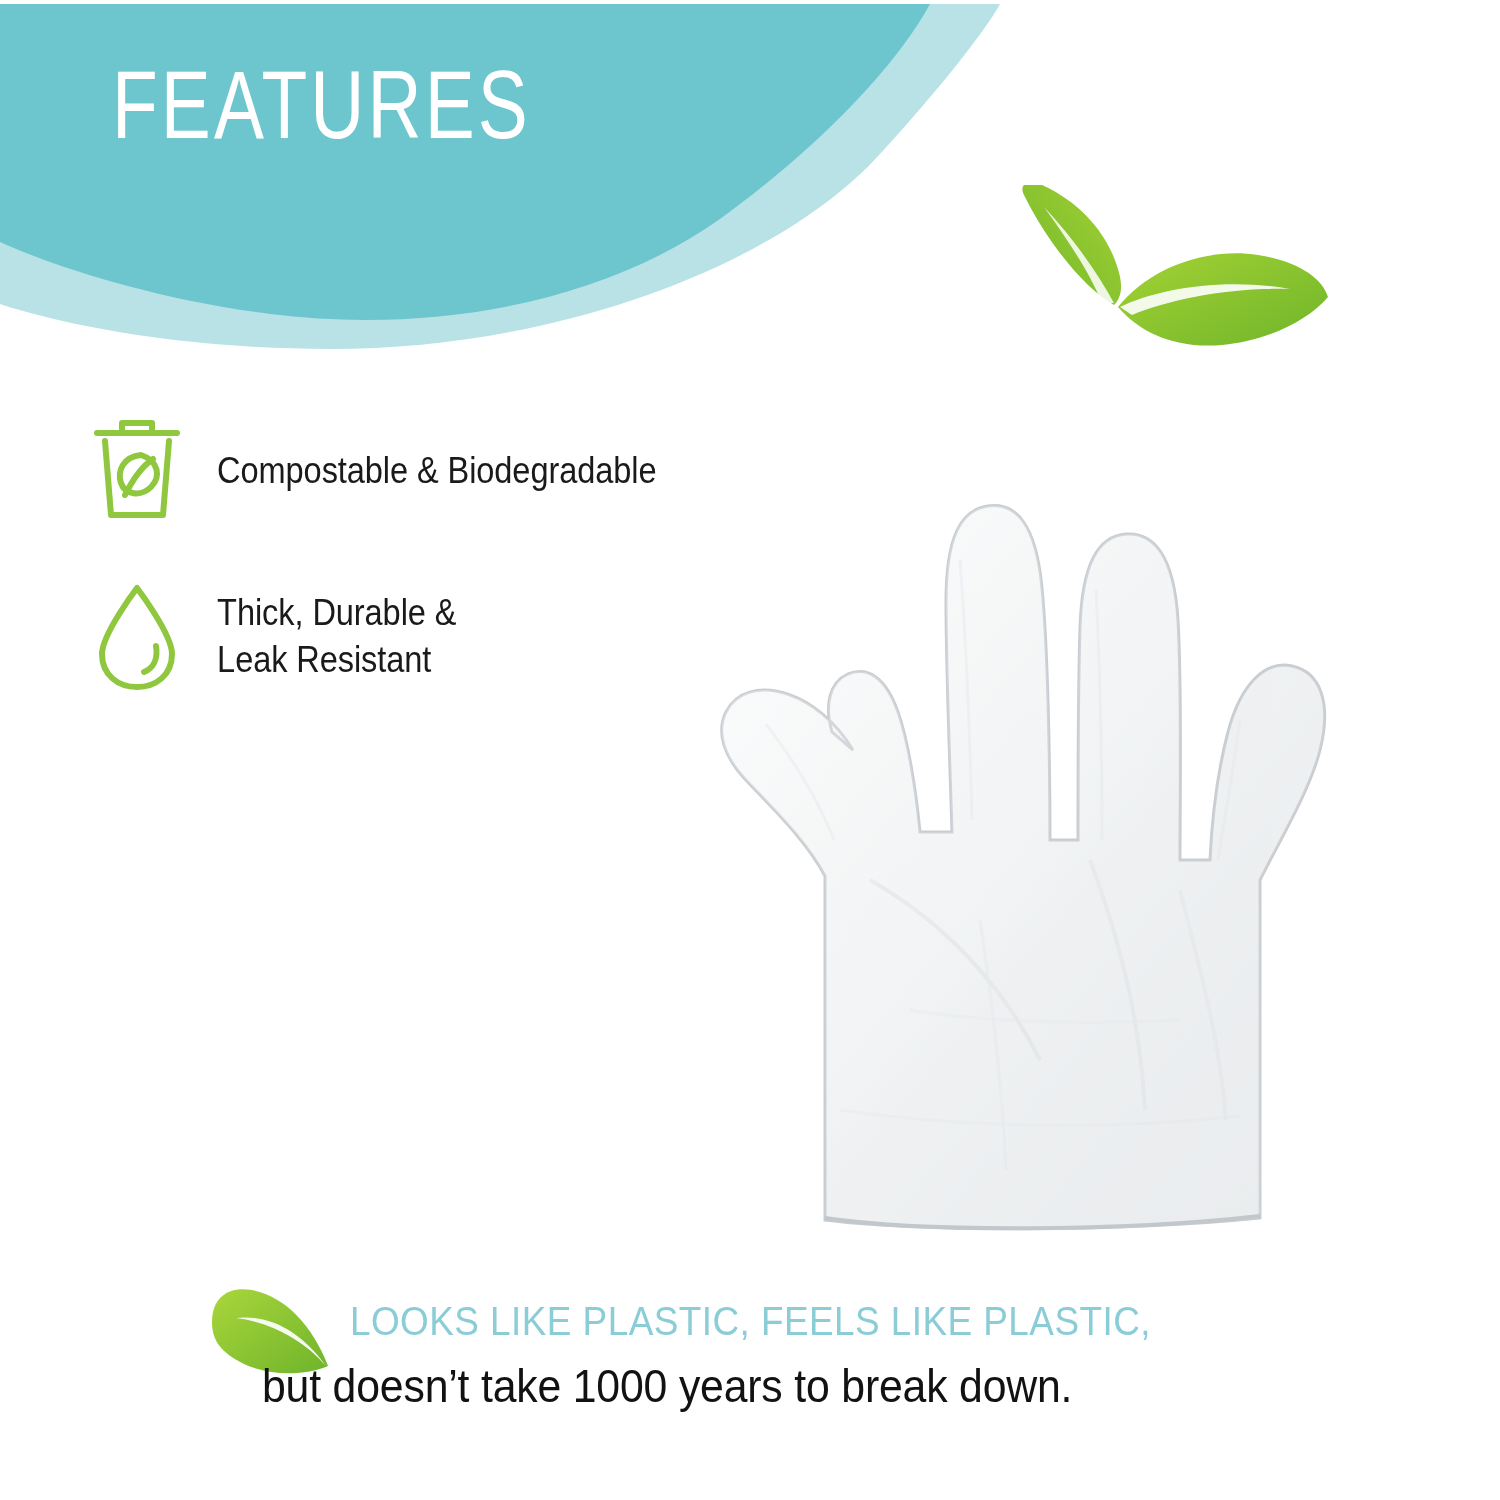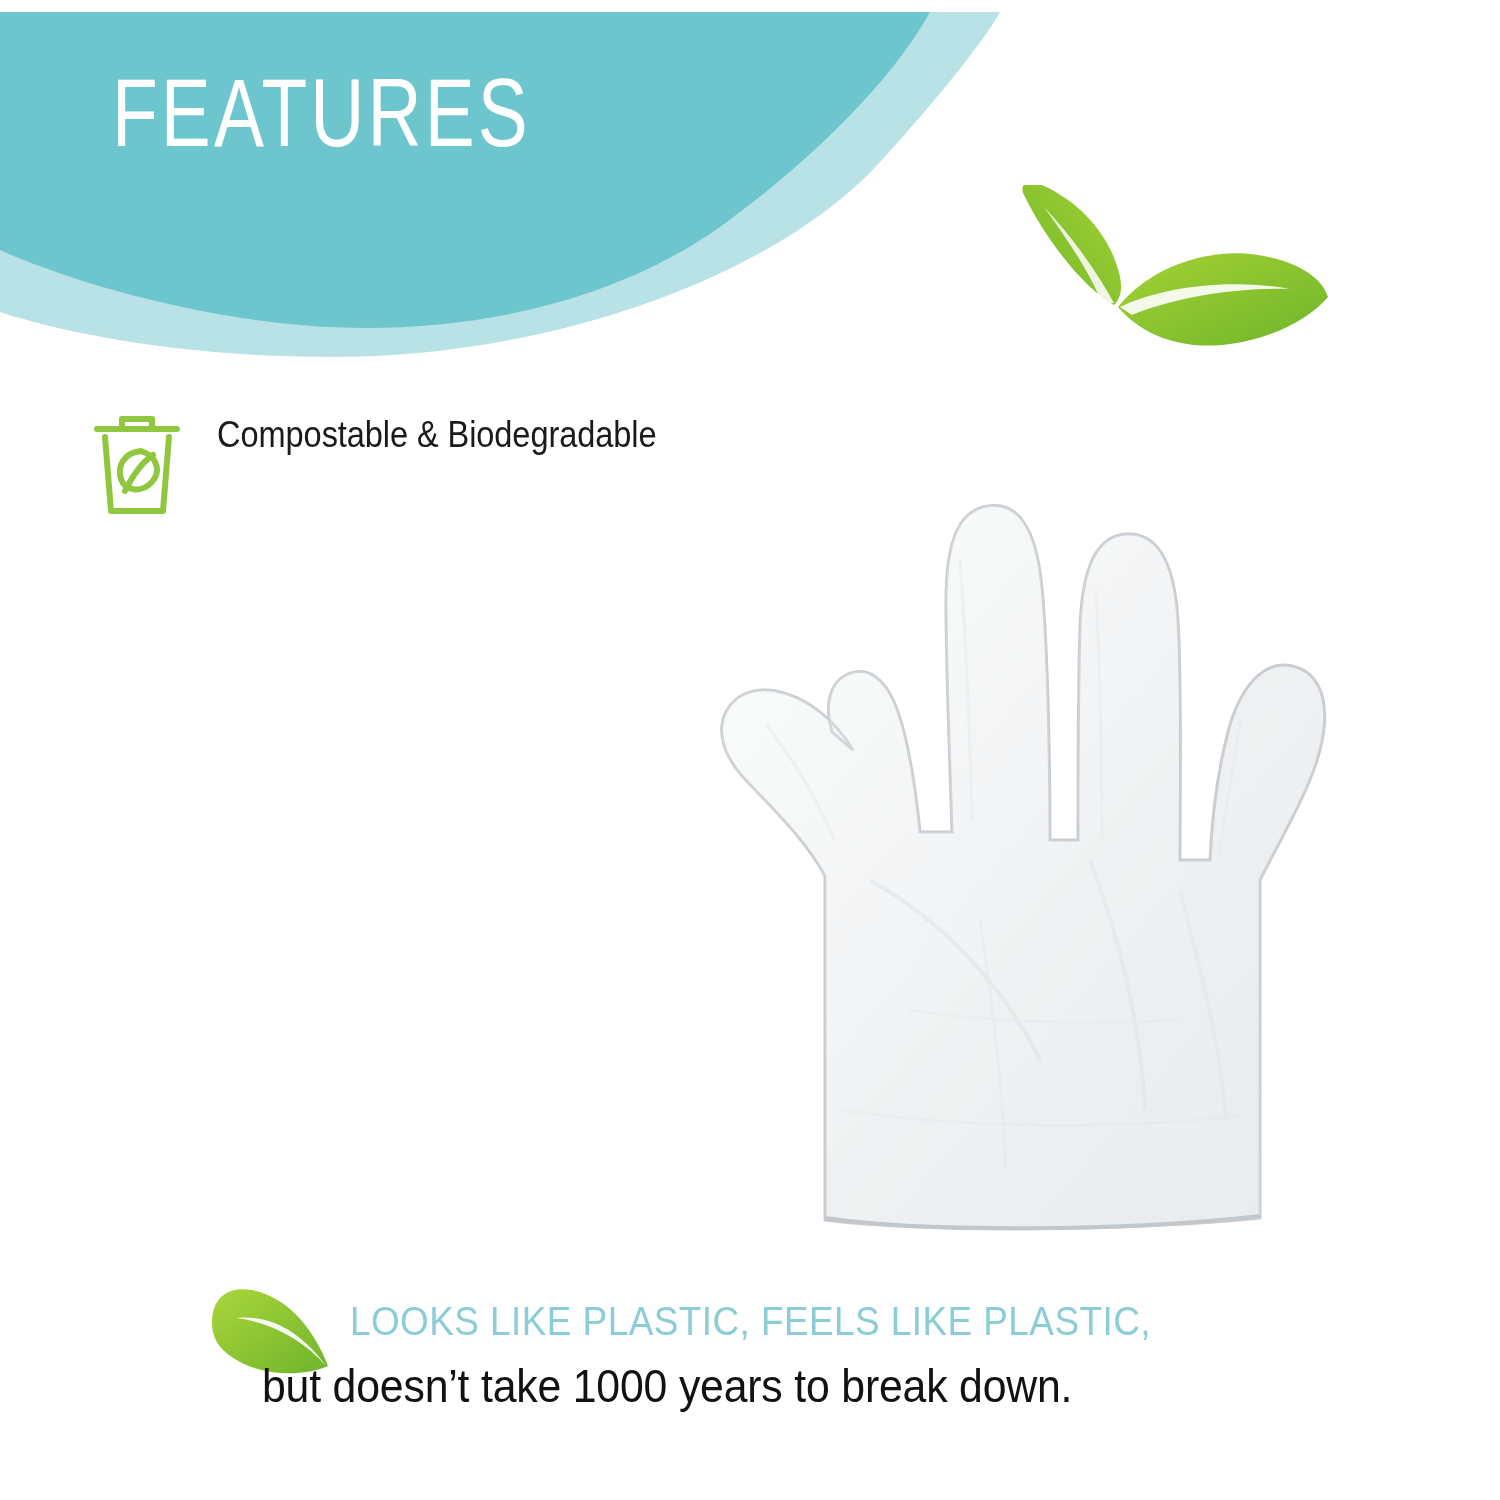--- a/index.html
+++ b/index.html
@@ -12,21 +12,21 @@
     width: 1500px;
     height: 1500px;
     background: #ffffff;
     overflow: hidden;
     font-family: "Liberation Sans", sans-serif;
   }
 
   
   #header-banner {
     position: absolute;
-    left: 0; top: 12px;
+    left: 0; top: 4px;
     width: 1040px;
     height: 380px;
     text-align: center;
   }
   #header-banner svg { display: block; }
   #banner-title {
     position: absolute;
     left: 112px;
     top: 48px;
     color: #ffffff;
@@ -60,21 +60,21 @@
 
   
   #feature-list {
     position: absolute;
     left: 78px;
     top: 412px;
     width: 660px;
   }
   .feature-row {
     display: flex;
-    align-items: flex-start;
+    align-items: center;
     min-height: 118px;
     margin-bottom: 48px;
   }
   .feature-icon {
     flex: 0 0 118px;
     width: 118px;
     height: 110px;
     display: flex;
     align-items: center;
     justify-content: center;
@@ -263,20 +263,30 @@
           <path d="M33,12 L33,4 L63,4 L63,12"></path>
           <path d="M8,14 L88,14"></path>
           <path d="M16,22 L22,96 L74,96 L80,22"></path>
           <path d="M52,36 C34,38 28,52 32,64 C36,76 52,78 62,68 C72,58 70,42 52,36 Z"></path>
           <path d="M36,76 C44,60 52,48 64,40"></path>
         </svg>
       </div>
       <div class="feature-label">Compostable &amp; Biodegradable</div>
     </div>
 
+    <div class="feature-row">
+      <div class="feature-icon">
+        <svg width="86" height="110" viewBox="0 0 86 110" xmlns="http://www.w3.org/2000/svg" fill="none" stroke="#8FC73F" stroke-width="6" stroke-linecap="round" stroke-linejoin="round">
+          <path d="M43,6 C43,6 8,52 8,72 C8,93 24,105 43,105 C62,105 78,93 78,72 C78,52 43,6 43,6 Z"></path>
+          <path d="M62,64 C64,76 60,86 50,90"></path>
+        </svg>
+      </div>
+      <div class="feature-label">Thick, Durable &amp;
+Leak Resistant</div>
+    </div>
 
 
 
 
   </div>
 
   <div id="tagline-block">
     <div id="tagline-leaf">
       <svg width="150" height="108" viewBox="0 0 150 108" xmlns="http://www.w3.org/2000/svg">
         <defs>

